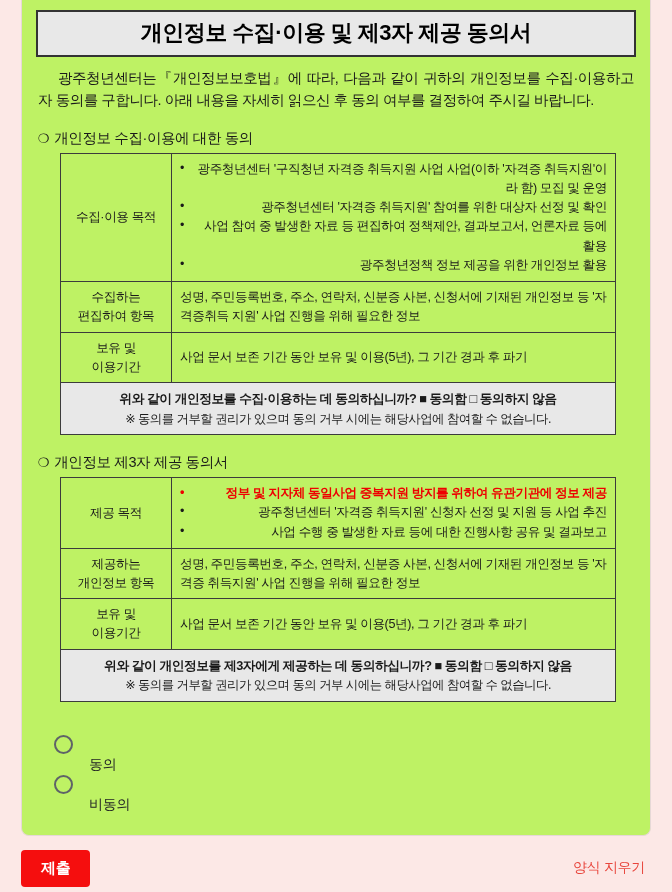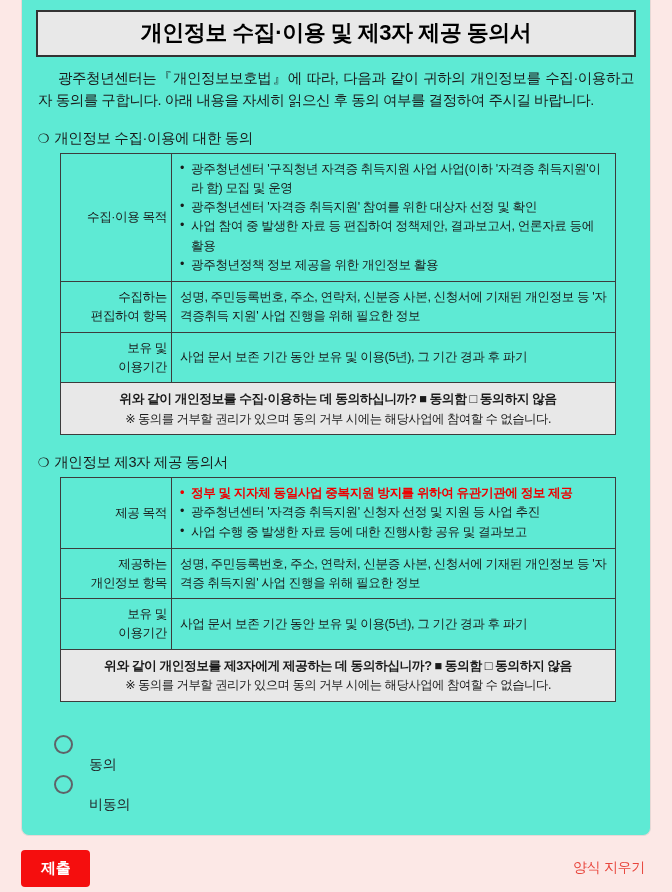--- a/index.html
+++ b/index.html
@@ -21,21 +21,21 @@
     box-sizing: border-box;
   }
 
   
   .card {
     position: absolute;
     left: 21px;
     top: 0;
     width: 630px;
     height: 836px;
-    background: #5eead4;
+    background: #bef264;
     border: 1px solid #e6d8d6;
     border-top: none;
     border-radius: 0 0 8px 8px;
     box-sizing: border-box;
     overflow: hidden;
   }
   .card-inner {
     padding: 8px 14px 0 14px;
   }
 
@@ -89,31 +89,32 @@
     letter-spacing: -0.4px;
   }
   table.consent td {
     border: 1px solid #3c3c3c;
     padding: 6px 8px;
     vertical-align: middle;
     line-height: 1.5;
   }
   table.consent td.th {
     width: 102px;
-    text-align: right;
+    text-align: center;
     padding: 6px 4px;
     white-space: pre-line;
   }
   table.consent td.body {
     text-align: left;
   }
   ul.bullets {
     margin: 0;
     padding: 0;
     list-style: none;
+    text-align: right;
   }
   ul.bullets li {
     position: relative;
     padding-left: 11px;
     line-height: 1.52;
   }
   ul.bullets li::before {
     content: "•";
     position: absolute;
     left: 0;

